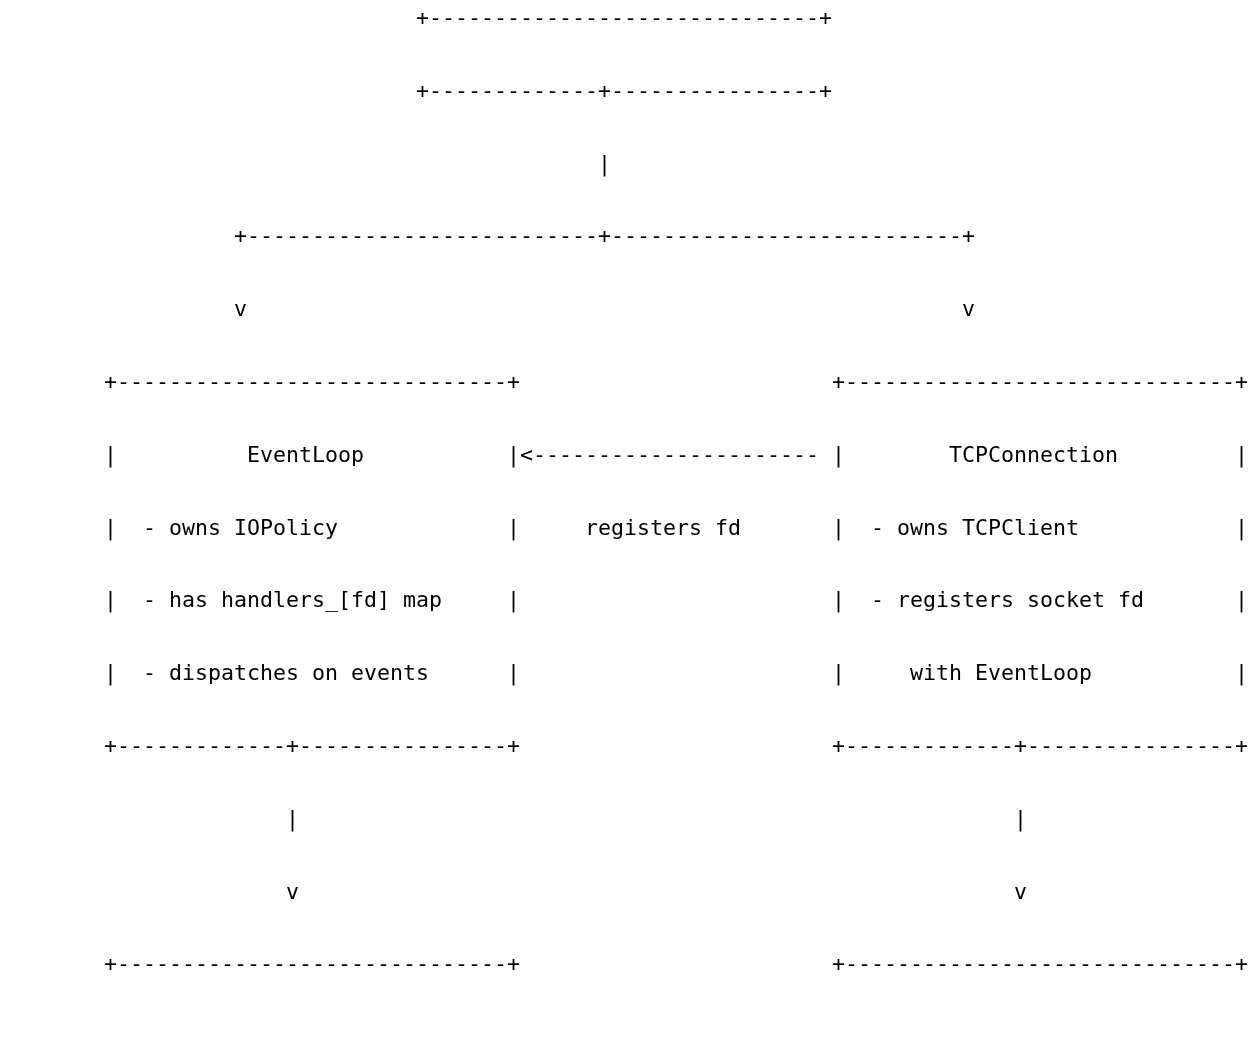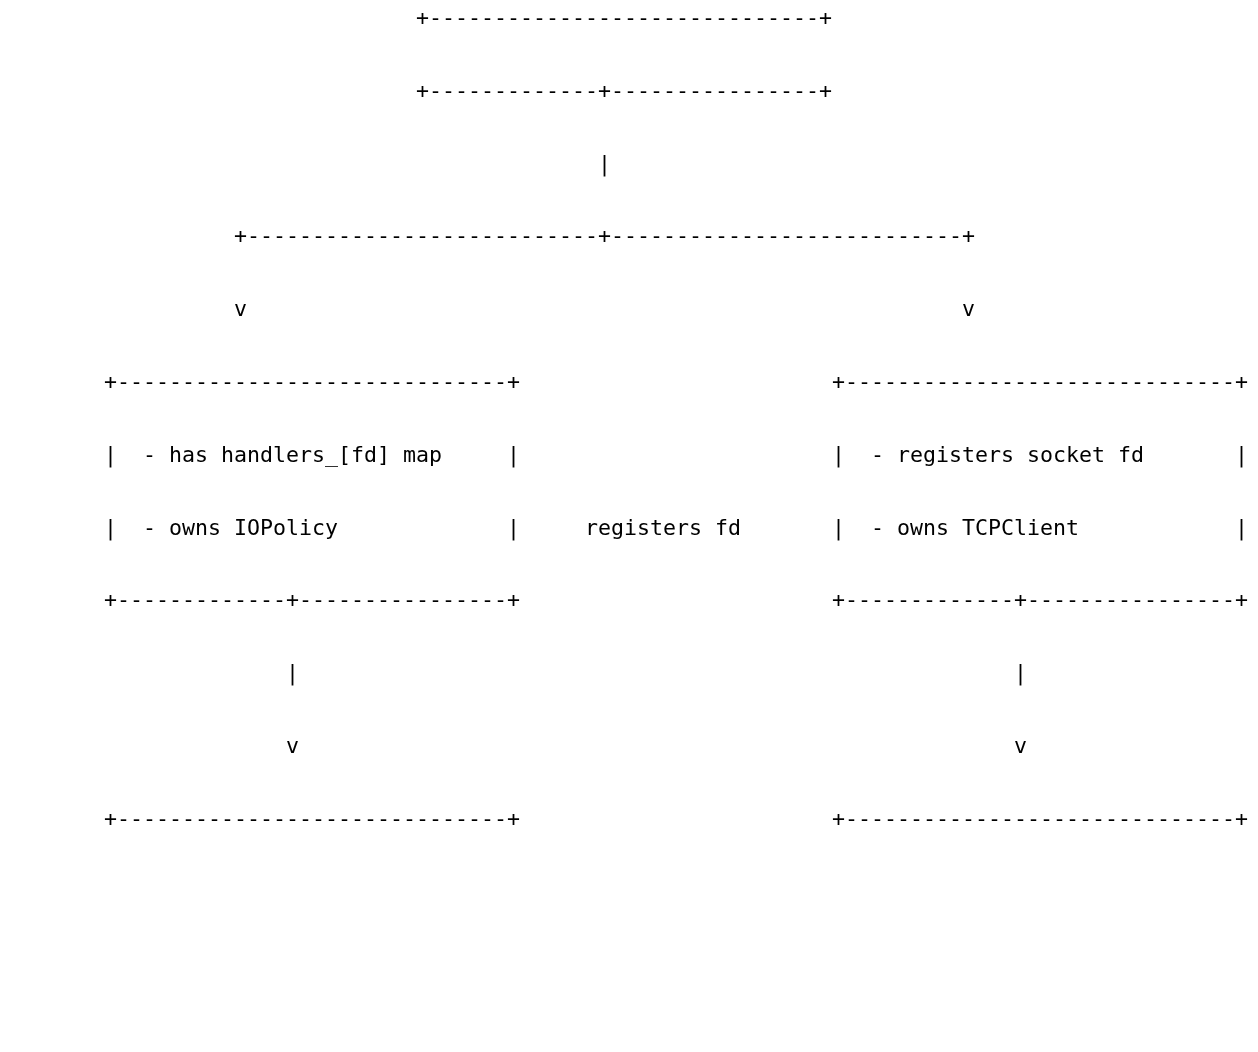--- a/index.html
+++ b/index.html
@@ -37,22 +37,24 @@
 </style>
 </head>
 <body>
 
 <pre id="diagram"><span class="row">                                +------------------------------+</span>
 <span class="row">                                +-------------+----------------+</span>
 <span class="row">                                              |</span>
 <span class="row">                  +---------------------------+---------------------------+</span>
 <span class="row">                  v                                                       v</span>
 <span class="row">        +------------------------------+                        +------------------------------+</span>
+<span class="row">        |          EventLoop           |&lt;---------------------- |        TCPConnection         |</span>
+<span class="row">        |  - owns IOPolicy             |     registers fd       |  - owns TCPClient            |</span>
 <span class="row">        |  - has handlers_[fd] map     |                        |  - registers socket fd       |</span>
-<span class="row">        |  - owns IOPolicy             |     registers fd       |  - owns TCPClient            |</span>
+<span class="row">        |  - dispatches on events      |                        |     with EventLoop           |</span>
 <span class="row">        +-------------+----------------+                        +-------------+----------------+</span>
 <span class="row">                      |                                                       |</span>
 <span class="row">                      v                                                       v</span>
 <span class="row">        +------------------------------+                        +------------------------------+</span>
 
 
 
 
 
 

